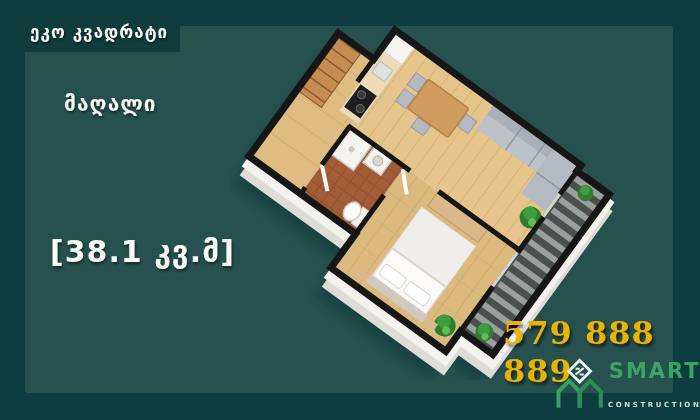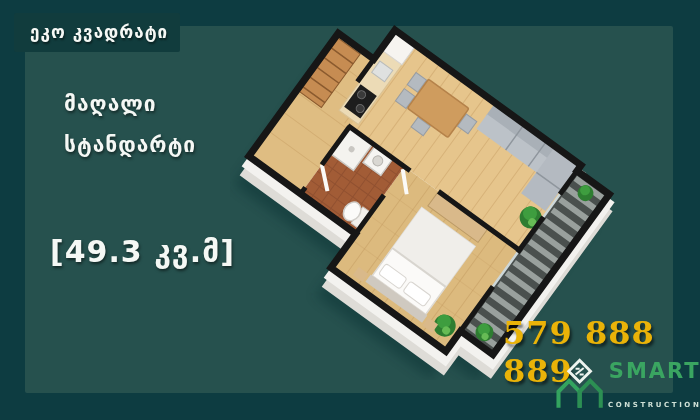--- a/index.html
+++ b/index.html
@@ -149,24 +149,23 @@
       <path d="M0 0H230V7H270V205H230V230H88V188H-44V36H0Z" fill="none" stroke="#161616" stroke-width="7" stroke-linejoin="miter"></path>
     </g>
   </svg>
 
   <div class="badge">
     <span>ეკო კვადრატი</span>
   </div>
 
   <div class="headline">
     <div>მაღალი</div>
-    <div>სტანდარტი</div>
   </div>
 
-  <div class="area">[49.3 კვ.მ]</div>
+  <div class="area">[38.1 კვ.მ]</div>
 
   <div class="phone">579 888 889</div>
 
   <div class="logo">
     <svg class="logo-mark" viewBox="0 0 64 64">
       <path d="M8 60 V40 L21 27 L34 40 V60" fill="none" stroke="#33a35f" stroke-width="5"></path>
       <path d="M34 60 V40 L47 27 L60 40 V60" fill="none" stroke="#2c8f53" stroke-width="5"></path>
       <rect x="24.5" y="5.5" width="19" height="19" transform="rotate(45 34 15)" fill="none" stroke="#eef4ef" stroke-width="3.5"></rect>
       <path d="M29 19 L39 11 M29 12 h5 M34 19 h5" stroke="#eef4ef" stroke-width="2.5" fill="none"></path>
     </svg>

